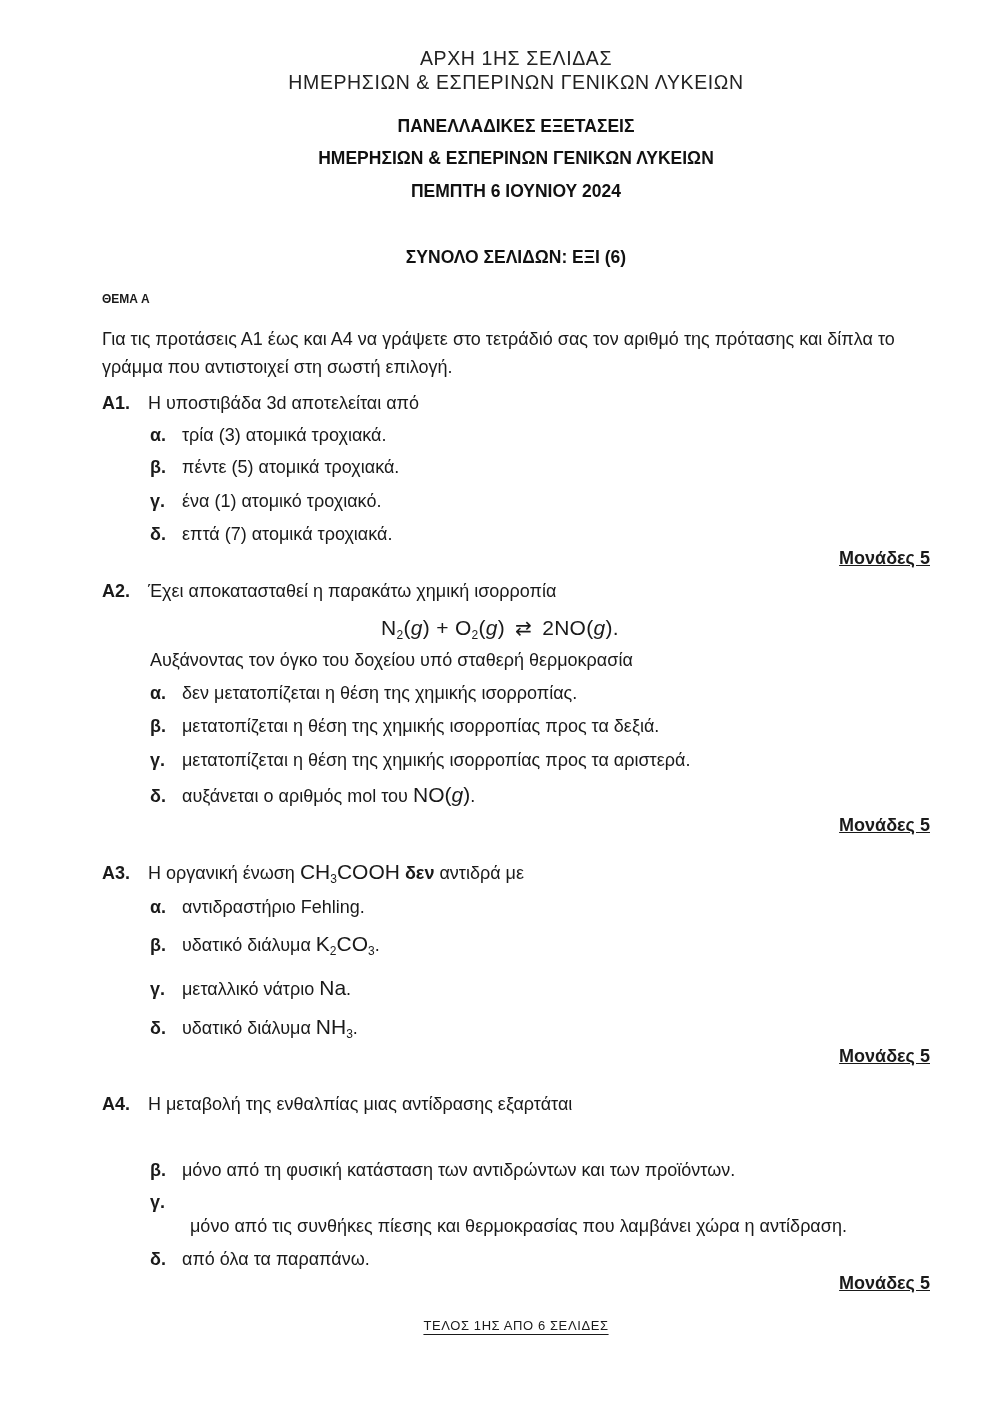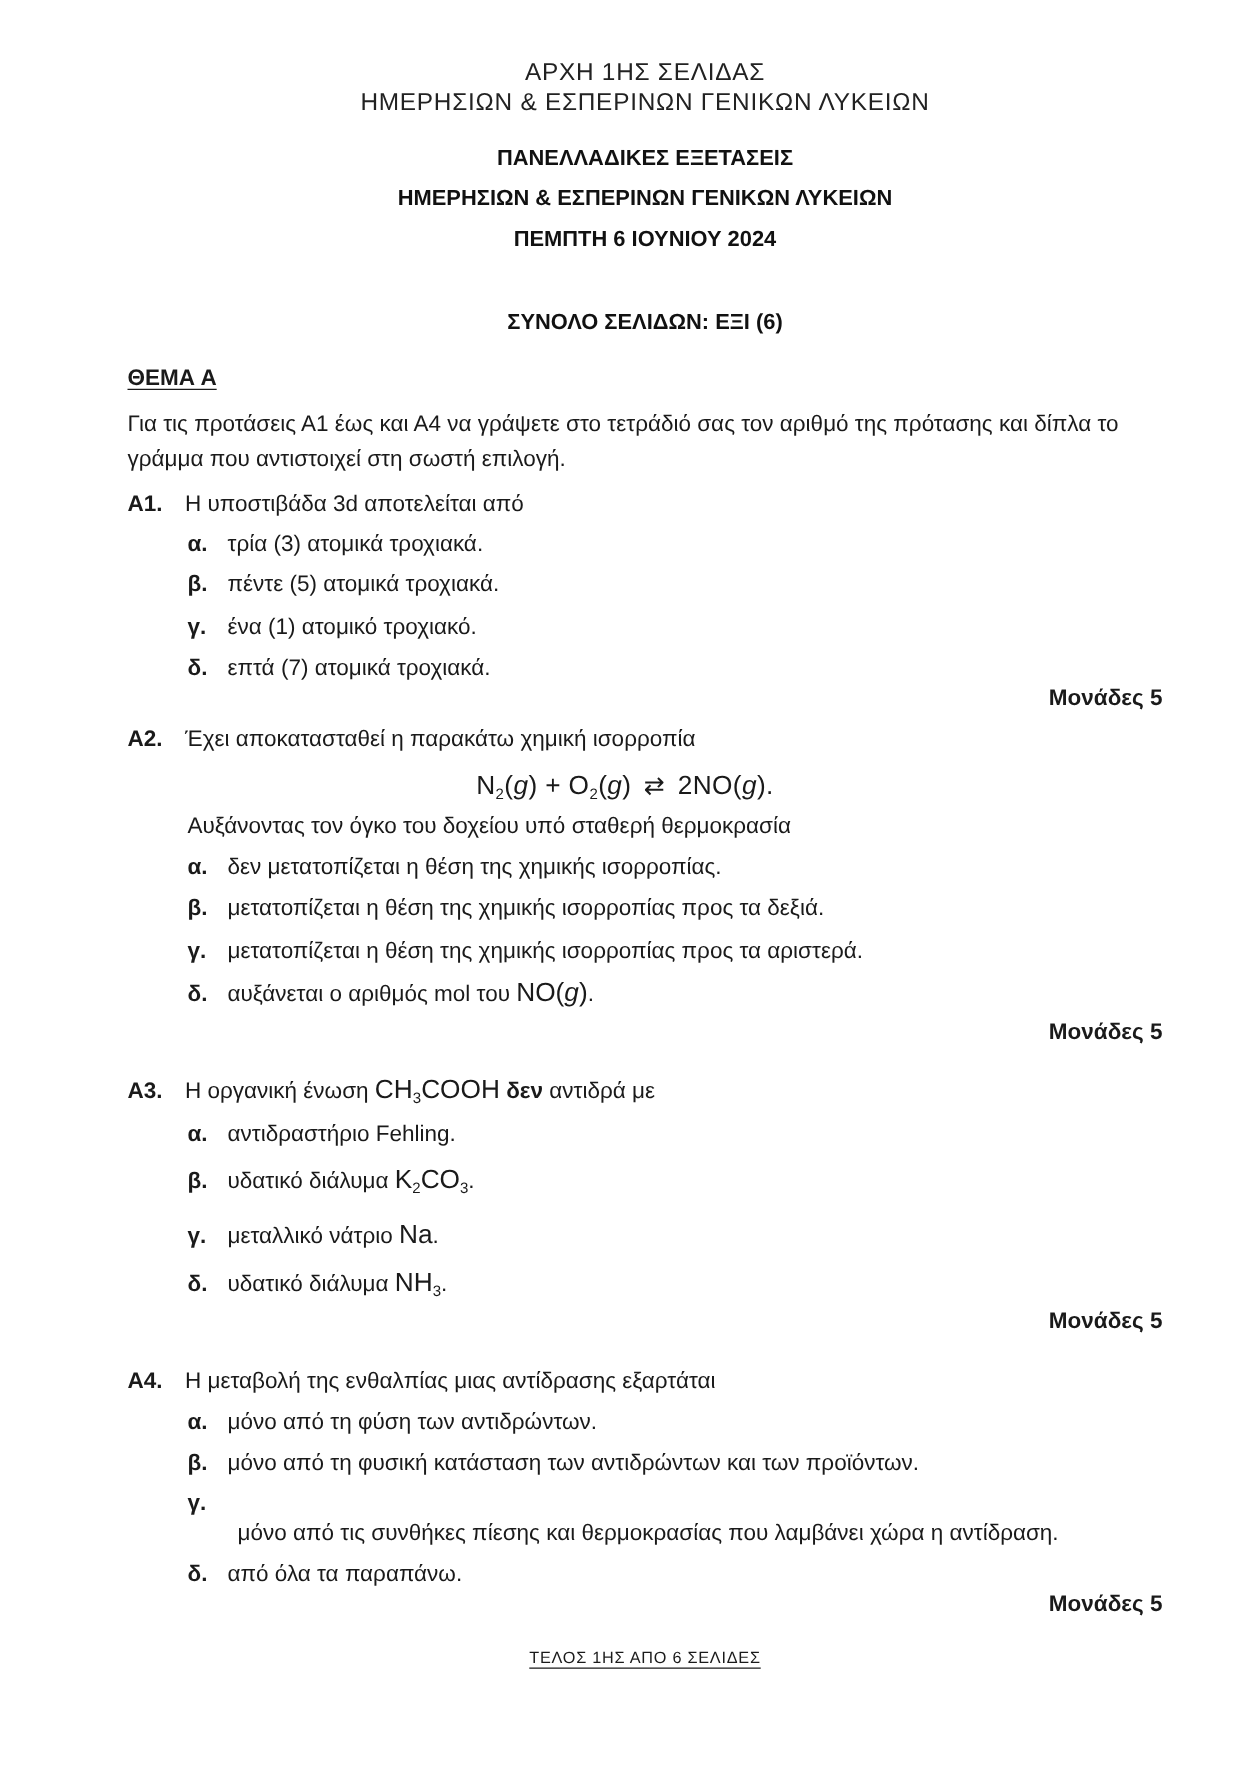--- a/index.html
+++ b/index.html
@@ -5,35 +5,35 @@
   html, body { margin: 0; padding: 0; background: #ffffff; }
   body { width: 1000px; height: 1414px; position: relative; overflow: hidden;
          font-family: "Liberation Sans", sans-serif; color: #1a1a1a; }
   .page { position: absolute; left: 16px; top: 0; width: 1000px; height: 1055px; }
 
   .hdr-line { position: absolute; left: 0; width: 1000px; text-align: center;
               font-size: 19.5px; letter-spacing: 0.6px; color: #222; }
   .title-line { position: absolute; left: 0; width: 1000px; text-align: center;
                 font-size: 17.5px; font-weight: bold; color: #111; }
 
-  .section { position: absolute; left: 86px; font-size: 18px; font-weight: bold;
-             text-decoration: underline; text-underline-offset: 3px; }
+  .section { position: absolute; left: 86px; font-size: 12px; font-weight: bold;
+             text-underline-offset: 3px; }
 
   .para { position: absolute; left: 86px; width: 830px; font-size: 18px; line-height: 28px; }
   .para b { font-weight: normal; }
 
   .q { position: absolute; left: 86px; font-size: 18px; }
   .q .num { font-weight: bold; display: inline-block; width: 46px; }
 
   .opt { position: absolute; left: 134px; font-size: 18px; }
   .opt .lbl { font-weight: bold; display: inline-block; width: 32px; }
   .opt.wrap { width: 780px; line-height: 24px; }
   .opt.wrap .txt { display: inline-block; width: 748px; vertical-align: top; text-align: justify; text-align-last: left; margin-left: 40px; }
 
-  .marks { position: absolute; right: 86px; font-size: 18px; font-weight: bold; }
+  .marks { position: absolute; right: 86px; font-size: 18px; font-weight: bold; text-decoration: underline; }
 
   .chem { font-size: 21px; }
   .chem sub { font-size: 12px; vertical-align: -4px; }
   .chem i { font-style: italic; }
 
   .equation { position: absolute; left: 365px; top: 616px; font-size: 21px; letter-spacing: 0.3px; text-align: center; }
   .equation sub { font-size: 12px; vertical-align: -4px; }
   .equation i { font-style: italic; }
   .eq-arrow { display: inline-block; margin: 0 10px; font-size: 20px; }
 
@@ -86,20 +86,19 @@
   </div>
   <div class="opt" style="top:897px"><span class="lbl">α.</span><span>αντιδραστήριο Fehling.</span></div>
   <div class="opt" style="top:932px"><span class="lbl">β.</span><span>υδατικό διάλυμα </span><span class="chem"><span>K</span><sub>2</sub><span>CO</span><sub>3</sub></span><span>.</span></div>
   <div class="opt" style="top:976px"><span class="lbl">γ.</span><span>μεταλλικό νάτριο </span><span class="chem">Na</span><span>.</span></div>
   <div class="opt" style="top:1015px"><span class="lbl">δ.</span><span>υδατικό διάλυμα </span><span class="chem"><span>NH</span><sub>3</sub></span><span>.</span></div>
   <div class="marks" style="top:1046px">Μονάδες 5</div>
 
   <div class="q" style="top:1094px">
     <span class="num">Α4.</span><span>Η μεταβολή της ενθαλπίας μιας αντίδρασης εξαρτάται</span>
   </div>
-  <div class="opt" style="top:1127px"><span class="lbl">α.</span><span>μόνο από τη φύση των αντιδρώντων.</span></div>
   <div class="opt" style="top:1160px"><span class="lbl">β.</span><span>μόνο από τη φυσική κατάσταση των αντιδρώντων και των προϊόντων.</span></div>
   <div class="opt wrap" style="top:1190px"><span class="lbl">γ.</span><span class="txt">μόνο από τις συνθήκες πίεσης και θερμοκρασίας που λαμβάνει χώρα η αντίδραση.</span></div>
   <div class="opt" style="top:1249px"><span class="lbl">δ.</span><span>από όλα τα παραπάνω.</span></div>
   <div class="marks" style="top:1273px">Μονάδες 5</div>
 
   <div class="footer">ΤΕΛΟΣ 1ΗΣ ΑΠΟ 6 ΣΕΛΙΔΕΣ</div>
 </div>
 
 </body></html>

